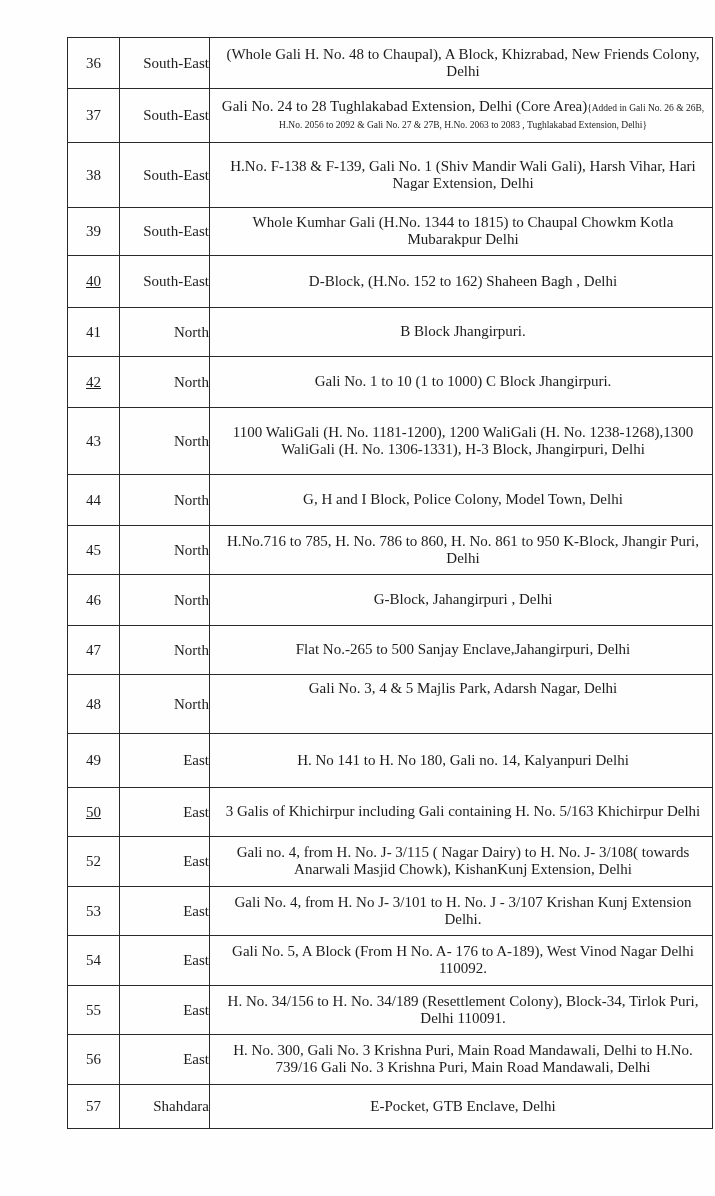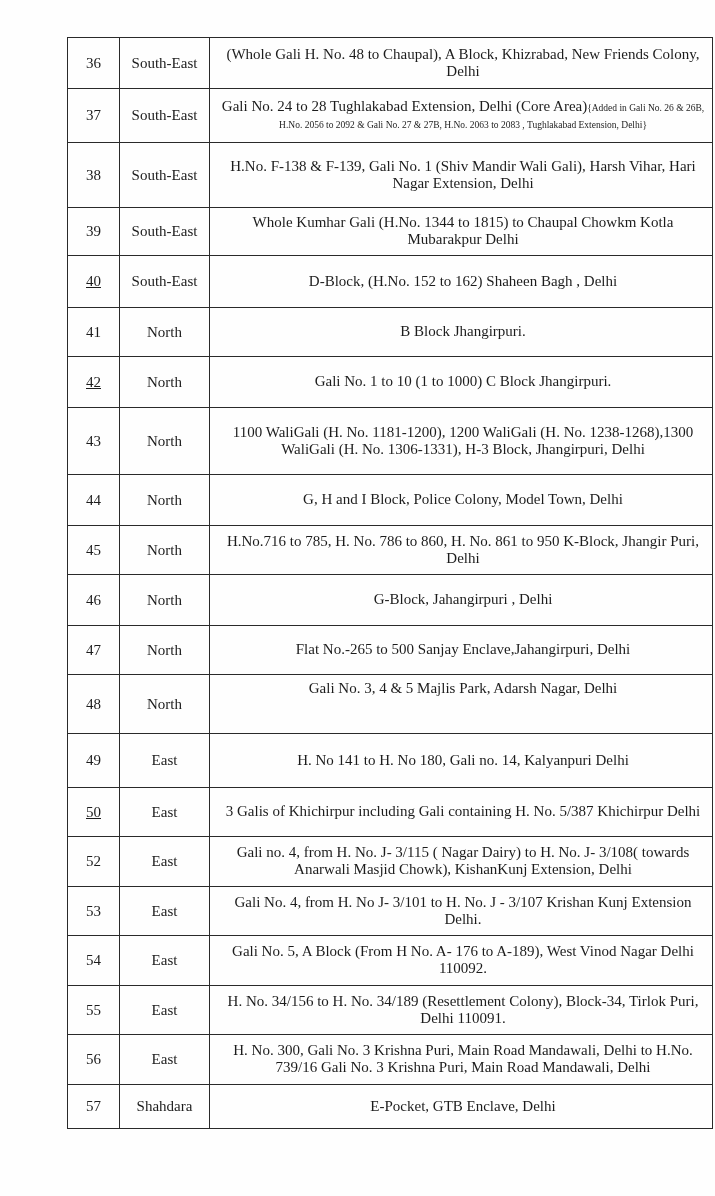--- a/index.html
+++ b/index.html
@@ -37,21 +37,21 @@
       line-height: 17px;
       padding: 0;
     }
     td.sno {
       width: 51px;
       text-align: center;
     }
     td.sno span.u { text-decoration: underline; margin-top: 24px; }
     td.dist {
       width: 89px;
-      text-align: center;
+      text-align: right;
       white-space: nowrap;
     }
     td.area {
       padding: 1px 4px 2px 8px !important;
       text-align: center;
     }
     td.area.top { vertical-align: top; padding-top: 5px !important; }
     .small {
       font-size: 9.5px;
       line-height: 12px;
@@ -130,21 +130,21 @@
         <td class="area top"><span>Gali No. 3, 4 &amp; 5 Majlis Park, Adarsh Nagar, Delhi</span></td>
       </tr>
         <tr class="" style="height: 54px;">
         <td class="sno"><span>49</span></td>
         <td class="dist"><span>East</span></td>
         <td class="area"><span>H. No 141 to H. No 180, Gali no. 14, Kalyanpuri Delhi</span></td>
       </tr>
         <tr class="" style="height: 49px;">
         <td class="sno"><span class="u">50</span></td>
         <td class="dist"><span>East</span></td>
-        <td class="area"><span>3 Galis of Khichirpur including Gali containing H. No. 5/387 Khichirpur Delhi</span></td>
+        <td class="area"><span>3 Galis of Khichirpur including Gali containing H. No. 5/163 Khichirpur Delhi</span></td>
       </tr>
         <tr class="" style="height: 50px;">
         <td class="sno"><span>52</span></td>
         <td class="dist"><span>East</span></td>
         <td class="area"><span>Gali no. 4, from H. No. J- 3/115  ( Nagar Dairy) to H. No. J- 3/108( towards Anarwali Masjid Chowk), KishanKunj Extension, Delhi</span></td>
       </tr>
         <tr class="" style="height: 49px;">
         <td class="sno"><span>53</span></td>
         <td class="dist"><span>East</span></td>
         <td class="area"><span>Gali No. 4, from H. No J- 3/101 to H. No. J - 3/107 Krishan Kunj Extension Delhi.</span></td>

